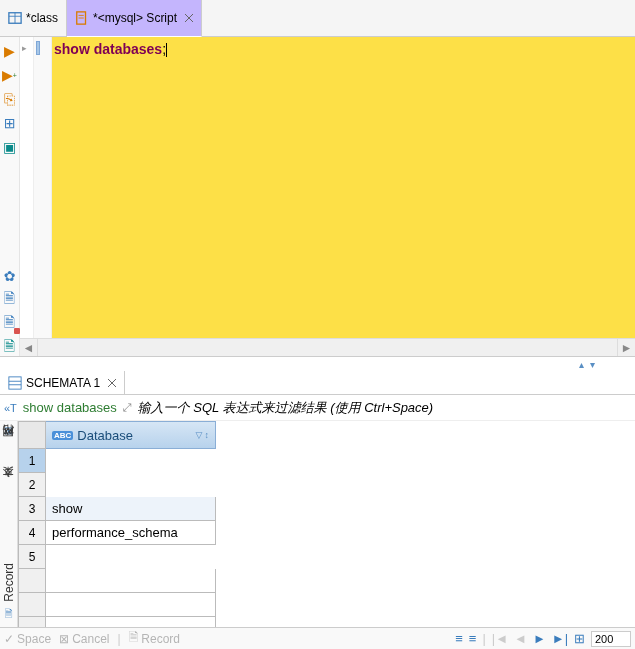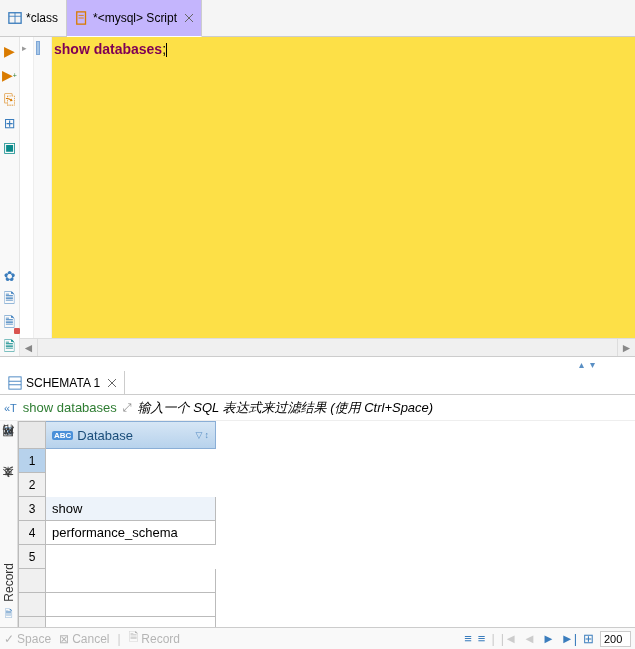--- a/index.html
+++ b/index.html
@@ -63,21 +63,21 @@
     .row-empty .row-cell { background: #fff; }
     .grid-row.selected .row-num { background: #b7d2ec; }
     .grid-row.selected .row-cell { background: #3874b5; color: #fff; }
     .grid-row.alt .row-cell { background: #edf3fa; }
     
     .footer { height: 22px; border-top: 1px solid #ccc; display: flex; align-items: center; padding: 0 4px; gap: 8px; background: #f9f9f9; color: #888; font-size: 12px; position: relative; }
     .footer .btn { display: flex; align-items: center; gap: 3px; opacity: 0.6; }
     .footer .divider { color: #ccc; }
     .footer .nav-group { margin-left: auto; display: flex; align-items: center; gap: 6px; }
     .footer .nav-group span { color: #3b7dbd; font-size: 13px; }
-    .footer .page-input { width: 31px; border: 1px solid #ccc; padding: 1px 3px; font-size: 11px; }
+    .footer .page-input { width: 40px; border: 1px solid #ccc; padding: 1px 3px; font-size: 11px; }
     .watermark { position: absolute; right: 6px; top: 2px; color: #bbb; font-size: 13px; pointer-events: none; }
     
     .icon-svg { width: 14px; height: 14px; flex-shrink: 0; }
   </style>
 </head>
 <body>
 
 <div class="top-tabs">
   <div class="tab">
     <svg class="icon-svg" viewBox="0 0 16 16">

